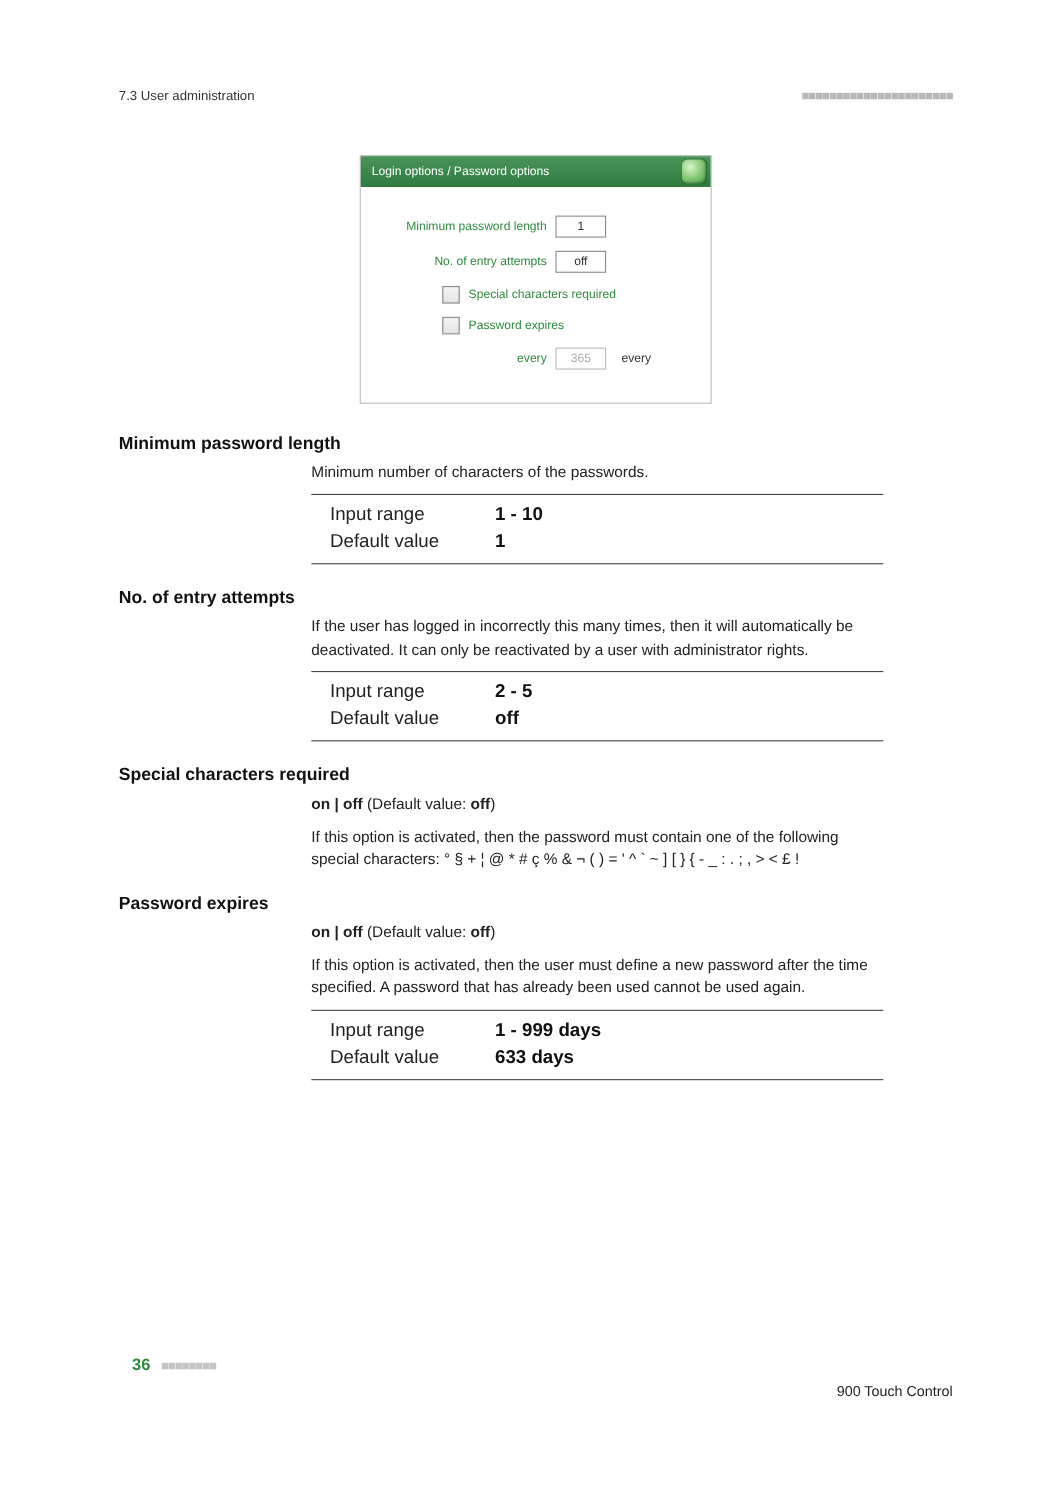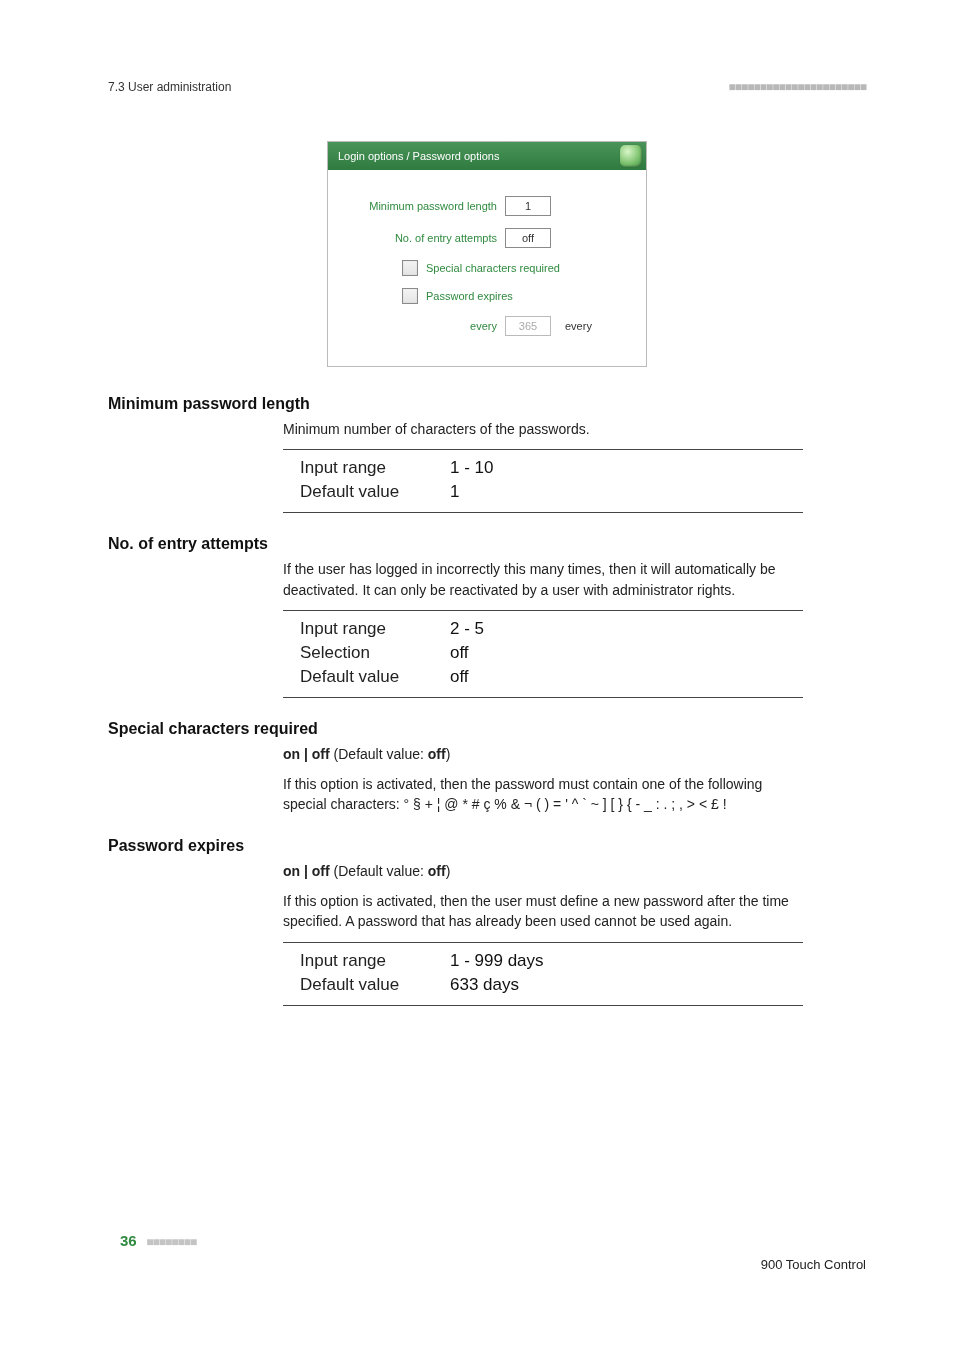--- a/index.html
+++ b/index.html
@@ -132,21 +132,21 @@
     margin: 4px 0 6px 17px;
   }
   table.spec td {
     padding: 2px 0;
   }
   table.spec td:first-child {
     width: 150px;
     color: #222;
   }
   table.spec td:last-child {
-    font-weight: 400;
+    font-weight: 700;
     color: #111;
   }
   .spec-wrap {
     border-top: 1px solid #444;
     border-bottom: 1px solid #444;
     padding: 2px 0;
   }
   .footer {
     position: absolute;
     left: 120px;
@@ -241,24 +241,20 @@
   <div class="indent-block">
     <p>If the user has logged in incorrectly this many times, then it will automatically be deactivated. It can only be reactivated by a user with administrator rights.</p>
     <div class="spec-wrap">
       <table class="spec">
         <tbody>
             <tr>
           <td>Input range</td>
           <td>2 - 5</td>
         </tr>
         <tr>
-          <td>Selection</td>
-          <td>off</td>
-        </tr>
-        <tr>
           <td>Default value</td>
           <td>off</td>
         </tr>
       </tbody>
         </table>
     </div>
   </div>
 
   <h3 class="section">Special characters required</h3>
   <div class="indent-block">

